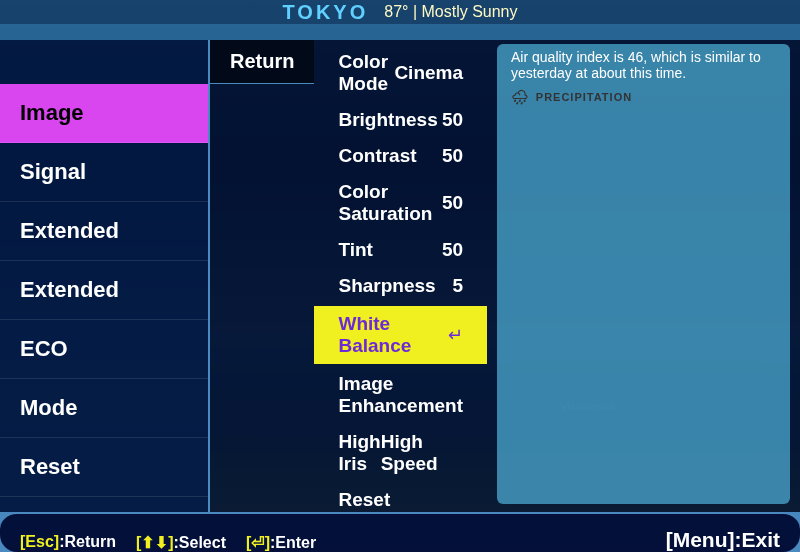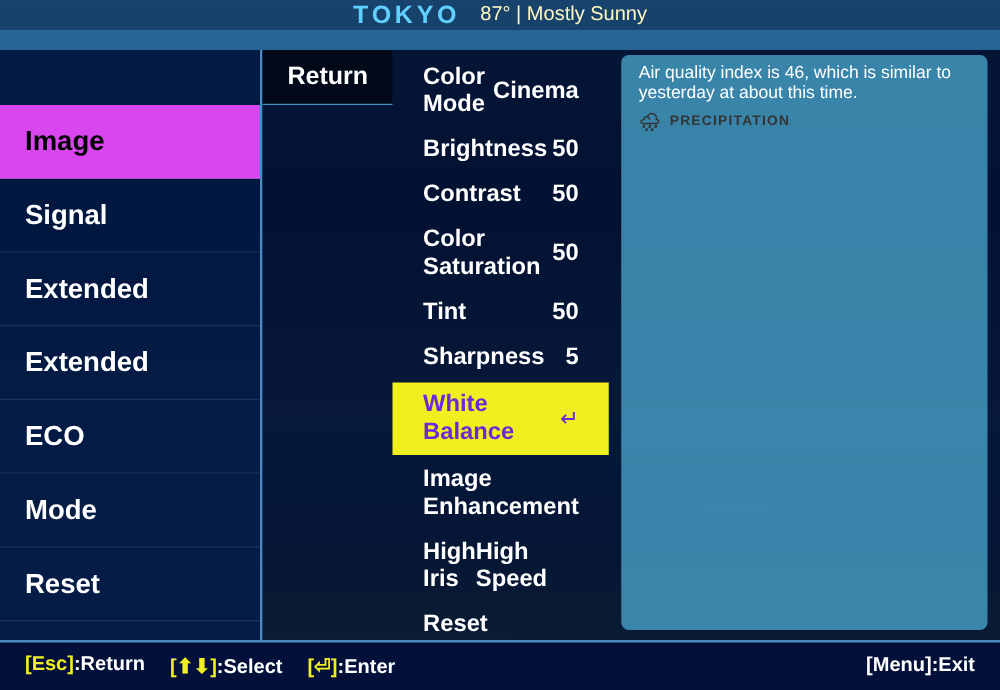--- a/index.html
+++ b/index.html
@@ -175,44 +175,45 @@
     
     .status-bar {
       position: absolute;
       bottom: 0;
       left: 0;
       right: 0;
       height: 40px;
       background: rgba(0, 10, 50, 0.95);
       border-top: 2px solid #4a8ac0;
       display: flex;
-      align-items: center;
+      align-items: flex-end;
       justify-content: space-between;
       padding: 0 20px;
       z-index: 20;
+      border-radius: 17px;
     }
 
     .status-left {
       display: flex;
       gap: 20px;
     }
 
     .status-hint {
       color: #ffffff;
       font-size: 16px;
       font-weight: bold;
     }
 
     .status-hint span.bracket {
       color: #f0f020;
     }
 
     .status-right {
       color: #ffffff;
-      font-size: 16px;
+      font-size: 21px;
       font-weight: bold;
     }
 
     
     .map-area {
       position: absolute;
       bottom: 40px;
       left: 210px;
       right: 0;
       height: 180px;

